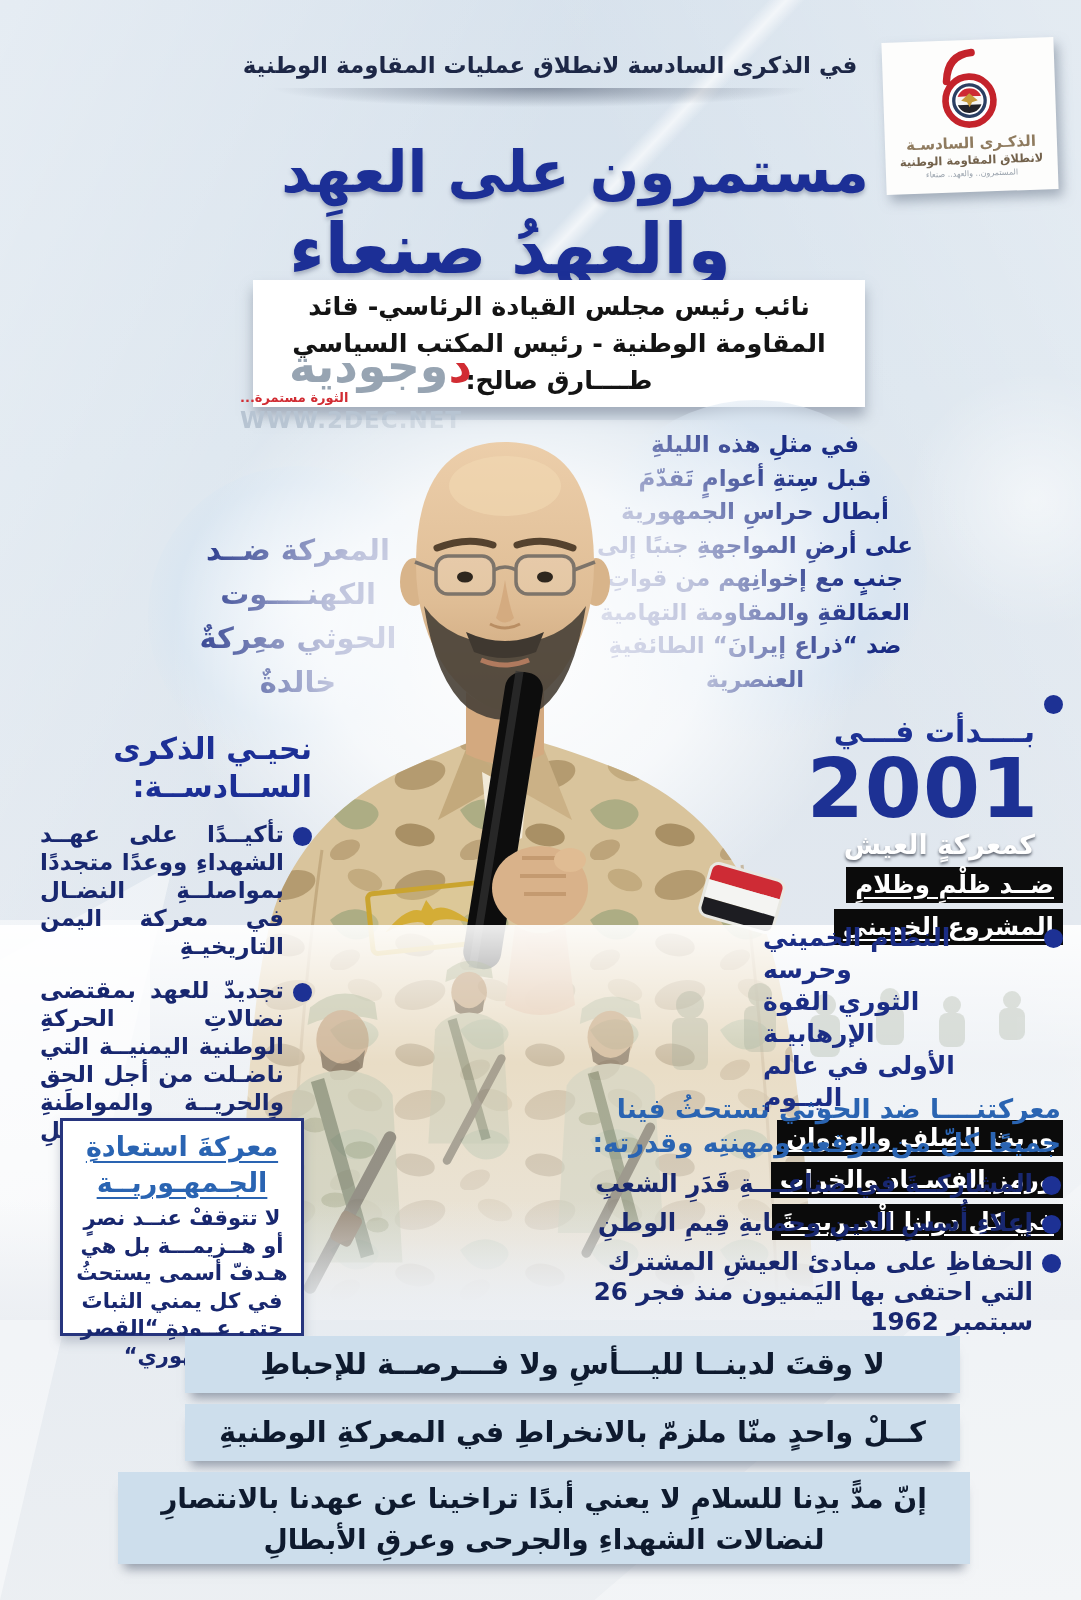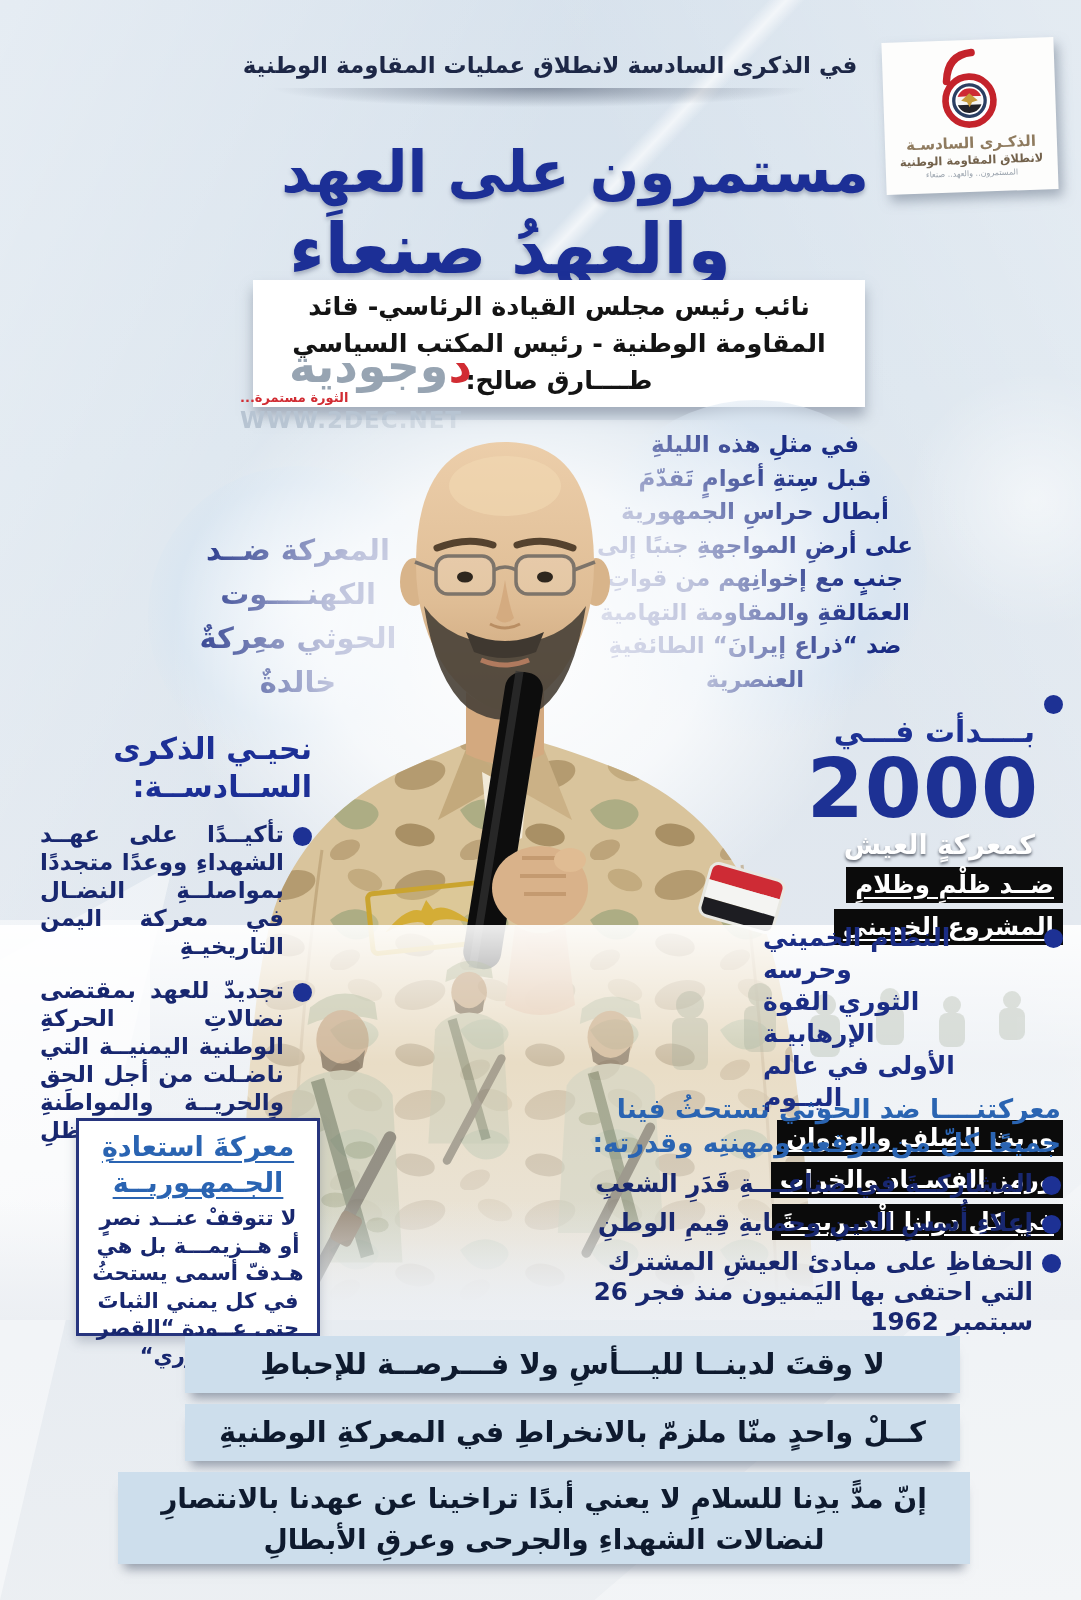--- a/index.html
+++ b/index.html
@@ -77,21 +77,21 @@
   .secKhomeini .kline{font-size:25px;line-height:32px;font-weight:bold;color:#1b2d85;margin-right:28px;}
   .secKhomeini .brow span:last-child{font-size:25px;line-height:32px;font-weight:bold;color:#1b2d85;}
 
   .secAnniv{left:40px;top:730px;width:272px;text-align:right;}
   .secAnniv .at{font-size:30px;line-height:38px;font-weight:bold;color:#1c2f96;}
   .secAnniv .brow{margin-top:14px;justify-content:space-between;}
   .secAnniv .brow p{margin:0;font-size:23px;line-height:28px;font-weight:bold;color:#18276f;
     text-align:justify;text-align-last:right;}
   .secAnniv .b2{margin-top:16px;}
 
-  .restoreBox{left:76px;top:1118px;width:244px;height:218px;background:#ffffff;border:3px solid #27357e;
+  .restoreBox{left:60px;top:1118px;width:244px;height:218px;background:#ffffff;border:3px solid #27357e;
     padding:8px 8px 10px;text-align:center;box-shadow:0 6px 10px rgba(110,120,140,.35);}
   .restoreBox .rt{font-size:27px;line-height:36px;font-weight:bold;color:#2a64b2;
     text-decoration:underline;text-underline-offset:5px;}
   .restoreBox .rbody{margin-top:4px;font-size:21px;line-height:27.5px;font-weight:bold;color:#18276f;}
 
   .secHouthi{right:20px;top:1092px;width:472px;text-align:right;}
   .secHouthi .hh{font-size:26.5px;line-height:34px;font-weight:bold;color:#2a64b2;}
   .secHouthi .brow{margin-top:9px;}
   .secHouthi .brow p{margin:0;font-size:24.5px;line-height:30px;font-weight:bold;color:#18276f;}
 
@@ -325,21 +325,21 @@
       <rect x="0" y="500" width="150" height="400" fill="#ffffff" opacity="0.5"></rect>
       <rect x="0" y="780" width="1081" height="120" fill="url(#fogBottom)"></rect>
     </g>
   </svg>
 
   <section class="sec2004">
     <div class="brow">
       <span class="dot"></span>
     </div>
     <div class="h2l">بــــدأت فـــي</div>
-    <div class="year">2000</div>
+    <div class="year">2001</div>
     <div class="whitesub">كمعركةٍ العيش</div>
     <div class="blackline">ضــد ظلْمِ وظلامِ</div>
     <div class="blackline">المشروع الخميني</div>
   </section>
 
   <section class="secKhomeini">
     <div class="brow">
       <span class="dot"></span>
       <span>النظام الخميني وحرسه</span>
     </div>

